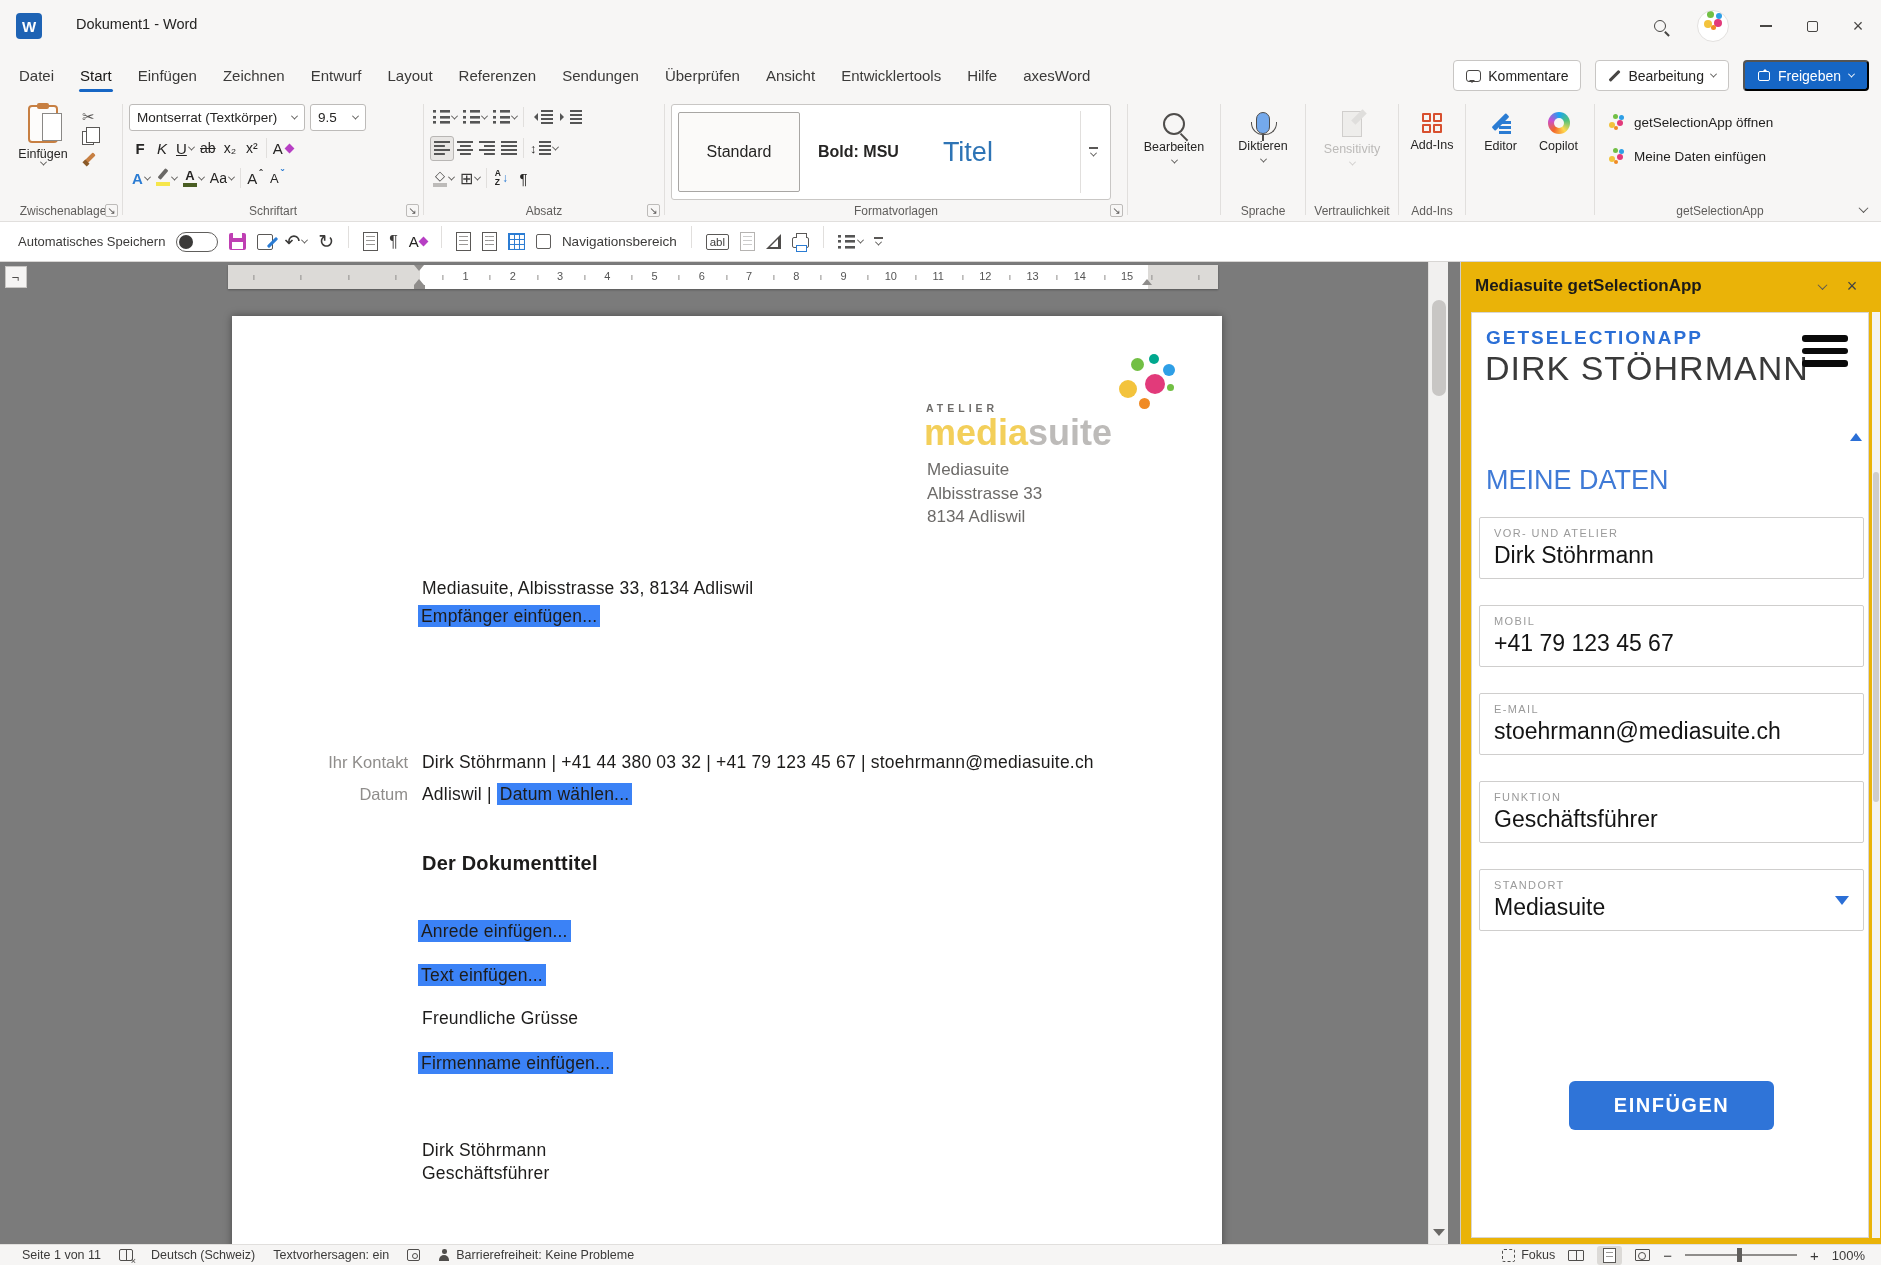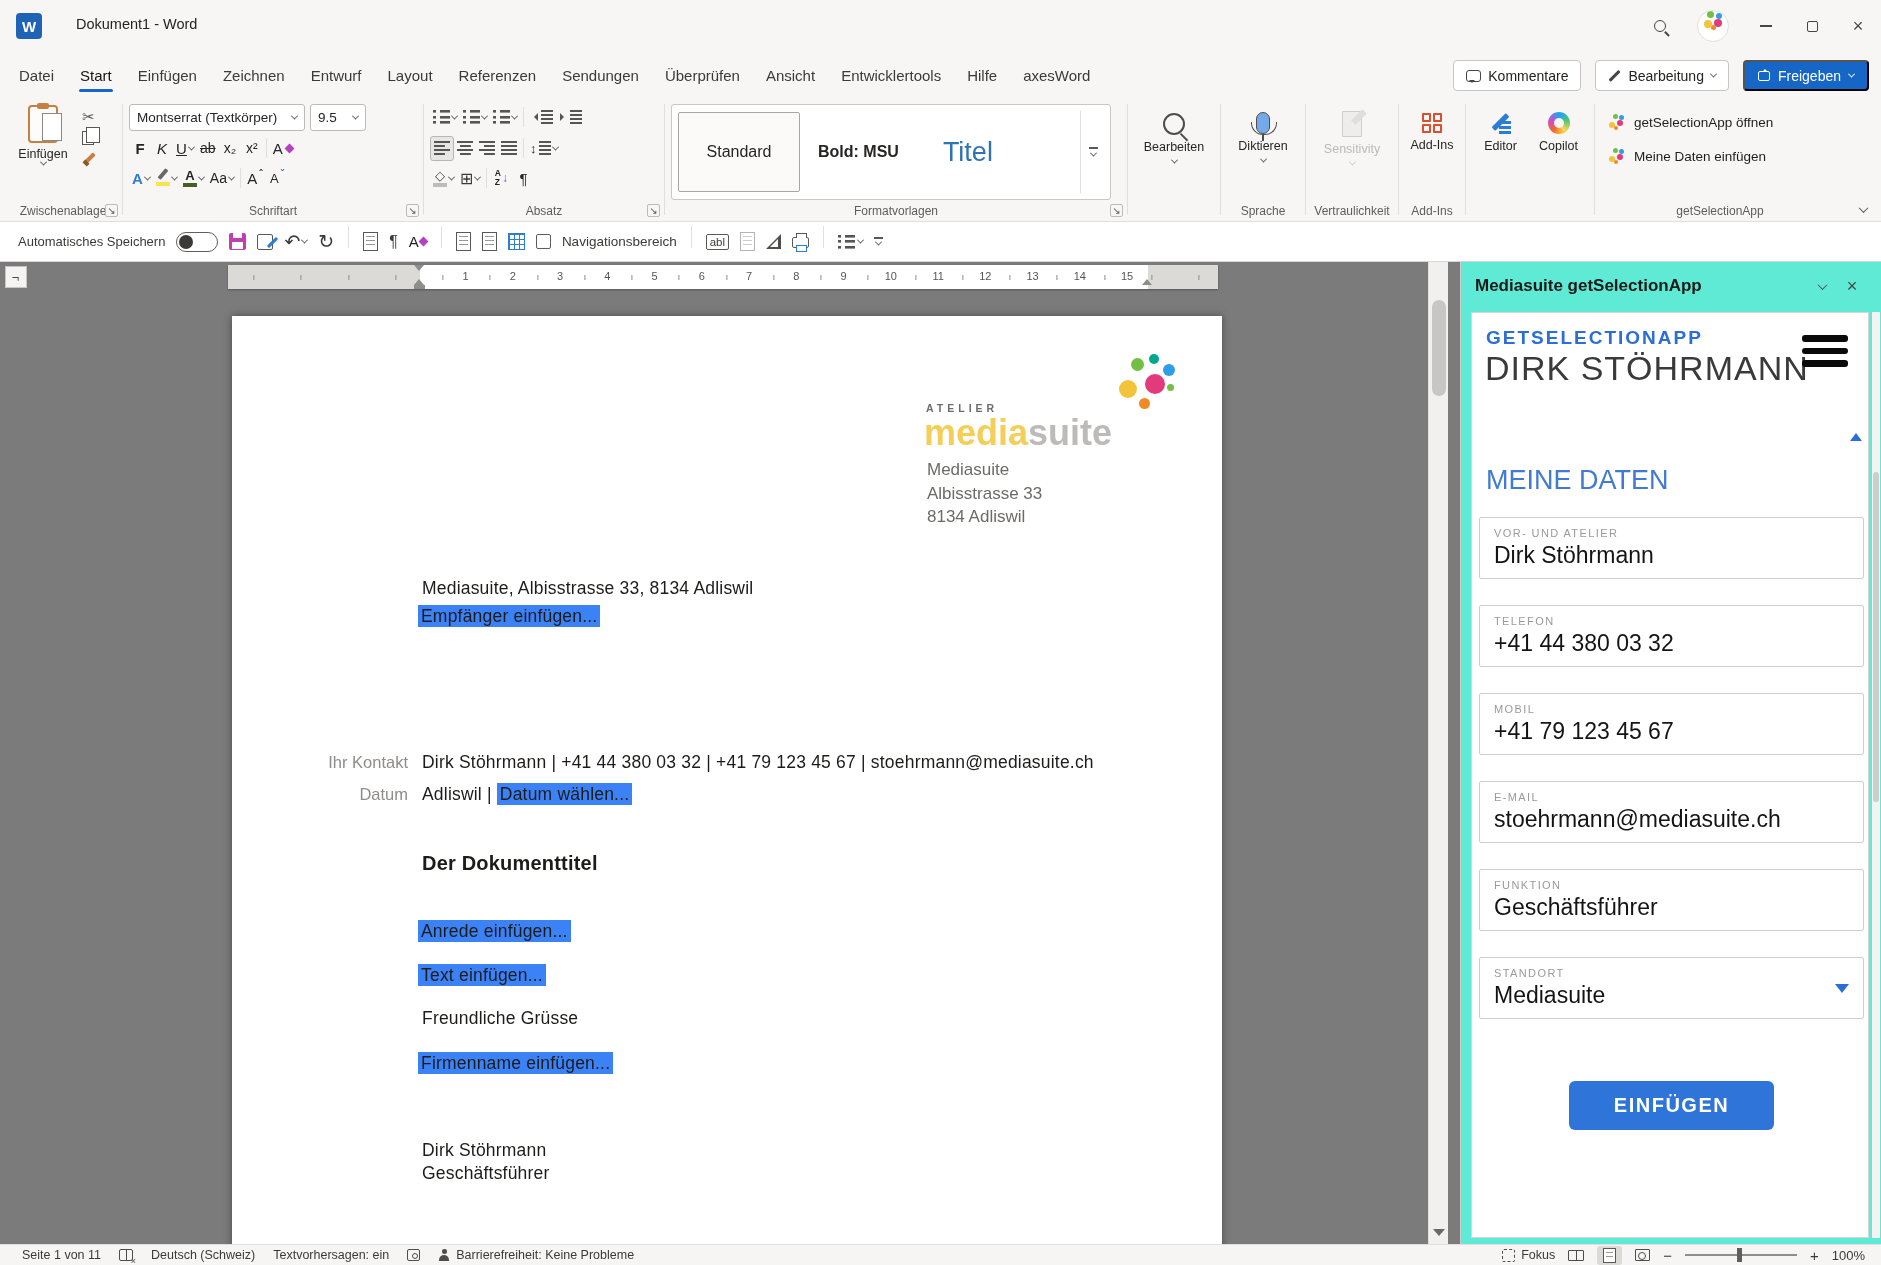--- a/index.html
+++ b/index.html
@@ -186,21 +186,21 @@
 .rowlab{position:absolute;left:0;width:176px;text-align:right;font-size:16.5px;color:#8f8d8b}
 .doc-title-txt{font-weight:bold;font-size:20px}
 .sig{line-height:23px}
 
 
 .vscroll{position:absolute;left:1428px;top:0;width:20px;height:100%;background:#f1f0ef;border-left:1px solid #e1dfdd}
 .vthumb{position:absolute;left:3px;top:38px;width:14px;height:96px;background:#c8c6c4;border-radius:7px}
 .varrow{position:absolute;left:4px;bottom:8px;width:0;height:0;border-left:6px solid transparent;border-right:6px solid transparent;border-top:7px solid #6a6866}
 
 
-.panel{position:absolute;left:1460px;top:0;width:421px;height:100%;background:#5eead4;border-left:1px solid #cfcdcb}
+.panel{position:absolute;left:1460px;top:0;width:421px;height:100%;background:#eab308;border-left:1px solid #cfcdcb}
 .panel-head{position:absolute;left:0;top:0;width:100%;height:48px;display:flex;align-items:center;padding:0 14px}
 .panel-title{font-size:17px;font-weight:bold;color:#1b1a19}
 .panel-head .hbtn{margin-left:auto;width:30px;display:flex;justify-content:center;color:#444}
 .panel-box{position:absolute;left:10px;right:12px;top:50px;bottom:6px;border:1px solid #d8d6d4;background:#fff;overflow:hidden}
 .app-name{position:absolute;left:14px;top:14px;font-size:19px;font-weight:bold;letter-spacing:2px;color:#2b6fd6}
 .person-name{position:absolute;left:13px;top:36px;font-size:34px;letter-spacing:1px;color:#3a3a3a}
 .hamburger{position:absolute;right:20px;top:22px;width:46px;display:flex;flex-direction:column;gap:6px}
 .hamburger i{height:6.5px;background:#0a0a0a;border-radius:3px}
 .scrolltop-tri{position:absolute;right:6px;top:120px;width:0;height:0;border-left:6px solid transparent;border-right:6px solid transparent;border-bottom:8px solid #2b6fd6}
 .section-title{position:absolute;left:14px;top:152px;font-size:27px;color:#3f7ad6}
@@ -709,25 +709,20 @@
         <div class="section-title">MEINE DATEN</div>
 
         <div class="cards">
 
             <div class="card">
               <div class="card-label">VOR- UND ATELIER</div>
               <div class="card-value">Dirk Stöhrmann</div>
 
             </div>
 
-            <div class="card">
-              <div class="card-label">TELEFON</div>
-              <div class="card-value">+41 44 380 03 32</div>
-
-            </div>
 
             <div class="card">
               <div class="card-label">MOBIL</div>
               <div class="card-value">+41 79 123 45 67</div>
 
             </div>
 
             <div class="card">
               <div class="card-label">E-MAIL</div>
               <div class="card-value">stoehrmann@mediasuite.ch</div>

